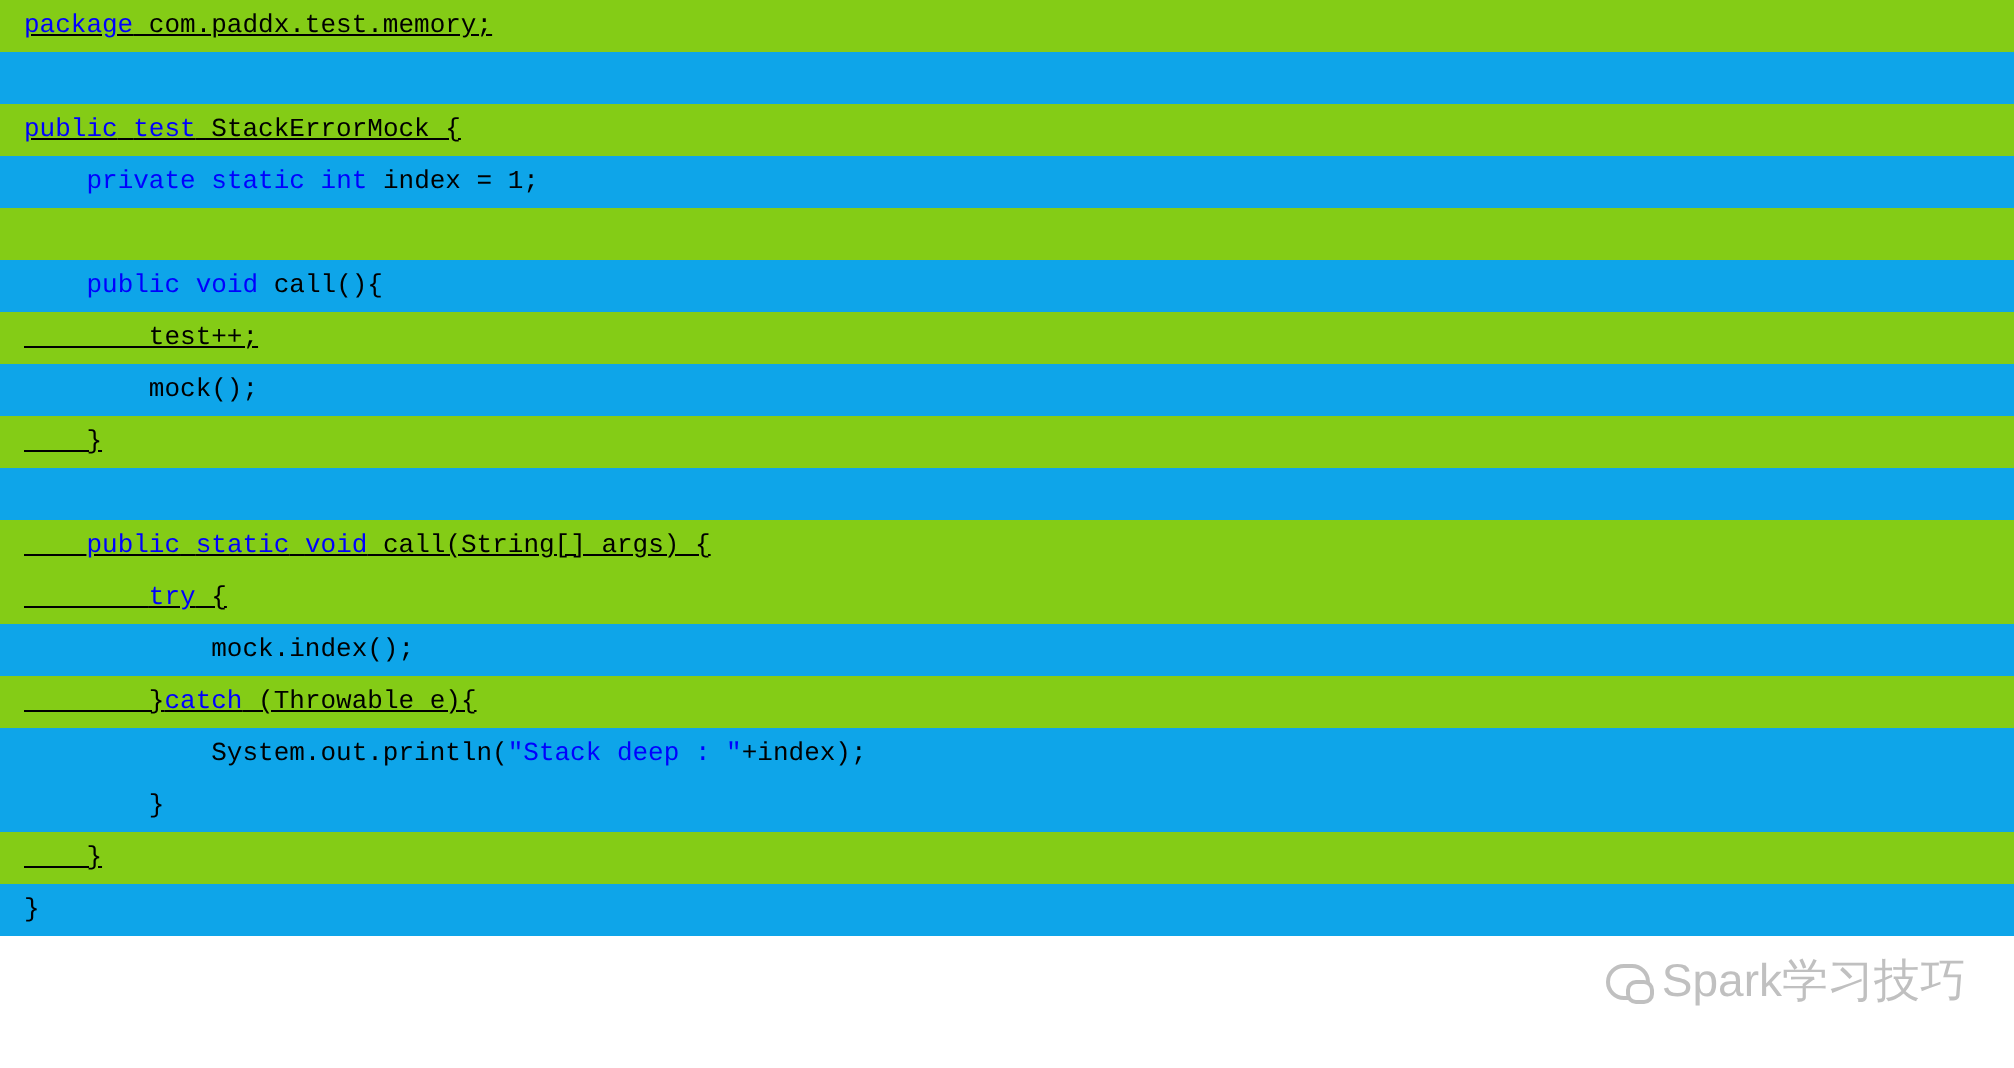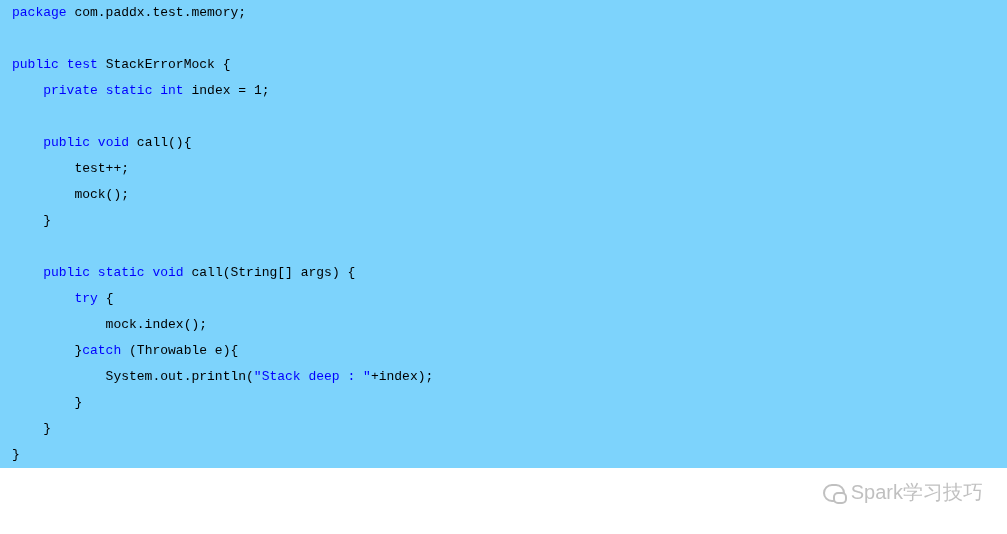--- a/index.html
+++ b/index.html
@@ -14,31 +14,31 @@
   }
   .code-container {
     width: 100%;
   }
   .line {
     height: 26px;
     line-height: 26px;
     padding-left: 12px;
     white-space: pre;
   }
-  .stripe-a { background: #7dd3fc; }
-  .stripe-b { background: #7dd3fc; }
+  .stripe-a { background: #84cc16; text-decoration: underline; }
+  .stripe-b { background: #0ea5e9; }
   .kw { color: #0000ff; }
   .plain { color: #000000; }
   .str { color: #0000ff; }
   .watermark {
     position: absolute;
     right: 24px;
     bottom: 28px;
     font-family: sans-serif;
-    font-size: 20px;
+    font-size: 23px;
     color: rgba(150,150,150,0.6);
     font-weight: 500;
     display: flex;
     align-items: center;
     gap: 6px;
   }
   .watermark .bubble {
     width: 22px;
     height: 18px;
     border: 2px solid rgba(150,150,150,0.6);

